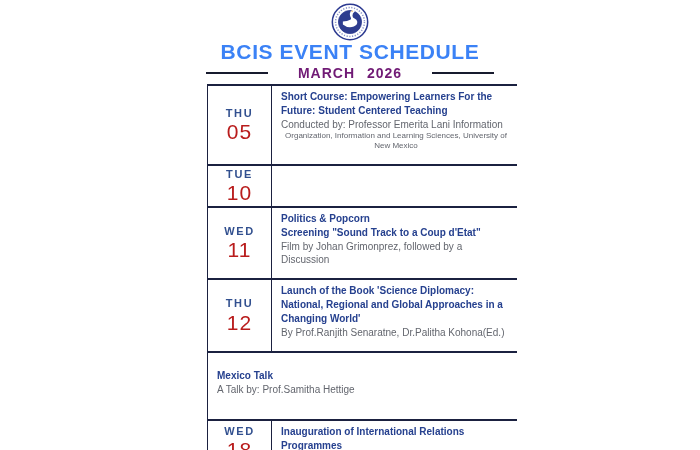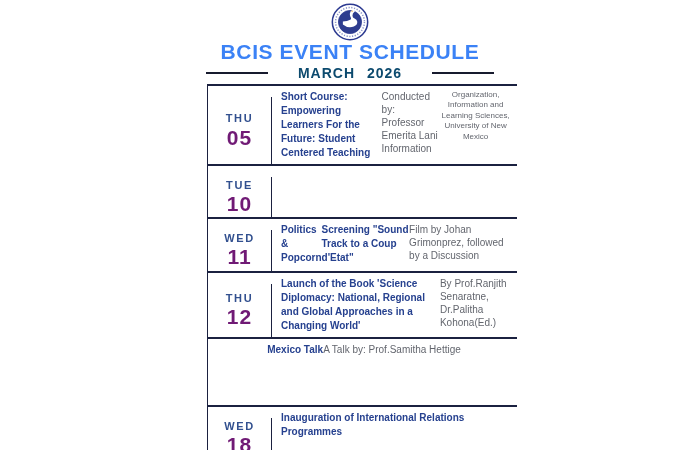--- a/index.html
+++ b/index.html
@@ -19,43 +19,42 @@
     font-size:21px;font-weight:800;color:#3b82f6;letter-spacing:.6px;
   }
 
   
   .month-row{
     position:absolute;top:63px;left:0;width:700px;height:20px;
     display:flex;align-items:center;justify-content:center;gap:30px;
   }
   .dash{width:62px;height:2px;background:#171b2e;}
   .month{
-    font-size:14px;font-weight:800;color:#0c4a6e;letter-spacing:1px;word-spacing:7px;
+    font-size:14px;font-weight:800;color:#701a75;letter-spacing:1px;word-spacing:7px;
   }
 
   
   .table{
     position:absolute;left:207px;top:84px;width:310px;
     border-top:2.5px solid #1b2140;border-bottom:3px solid #1b2140;
     border-left:1.5px solid #1b2140;
     box-sizing:border-box;
   }
   .row{display:flex;border-bottom:2px solid #1b2140;box-sizing:border-box;}
   .row:last-child{border-bottom:none;}
   .date-cell{
     width:64px;flex:0 0 64px;border-right:1.5px solid #1b2140;box-sizing:border-box;
     display:flex;flex-direction:column;align-items:center;justify-content:center;
     padding:2px 0;
-    margin-top:11px;
   }
   .day{font-size:11px;font-weight:700;letter-spacing:1.6px;color:#32508f;line-height:1.2;}
-  .num{font-size:21px;font-weight:700;letter-spacing:1px;color:#701a75;line-height:1.1;}
+  .num{font-size:21px;font-weight:400;letter-spacing:1px;color:#b91c1c;line-height:1.1;}
   .desc-cell{
-    flex:1;display:flex;flex-direction:row;justify-content:center;
-    padding:4px 6px 4px 9px;box-sizing:border-box;
+    flex:1;display:flex;flex-direction:column;justify-content:center;
+    padding:4px 6px 12px 9px;box-sizing:border-box;
   }
   .b{font-size:10px;font-weight:700;color:#26418f;line-height:1.4;}
   .r{font-size:10px;font-weight:400;color:#63666e;line-height:1.3;}
   .s{font-size:8px;font-weight:400;color:#63666e;line-height:1.3;text-align:center;}
 
   
   .h1{min-height:54px;} .h2{min-height:35px;} .h3{min-height:40px;}
   .h4{min-height:37px;} .h5{min-height:68px;} .h6{min-height:32px;}
 </style>
 </head>

